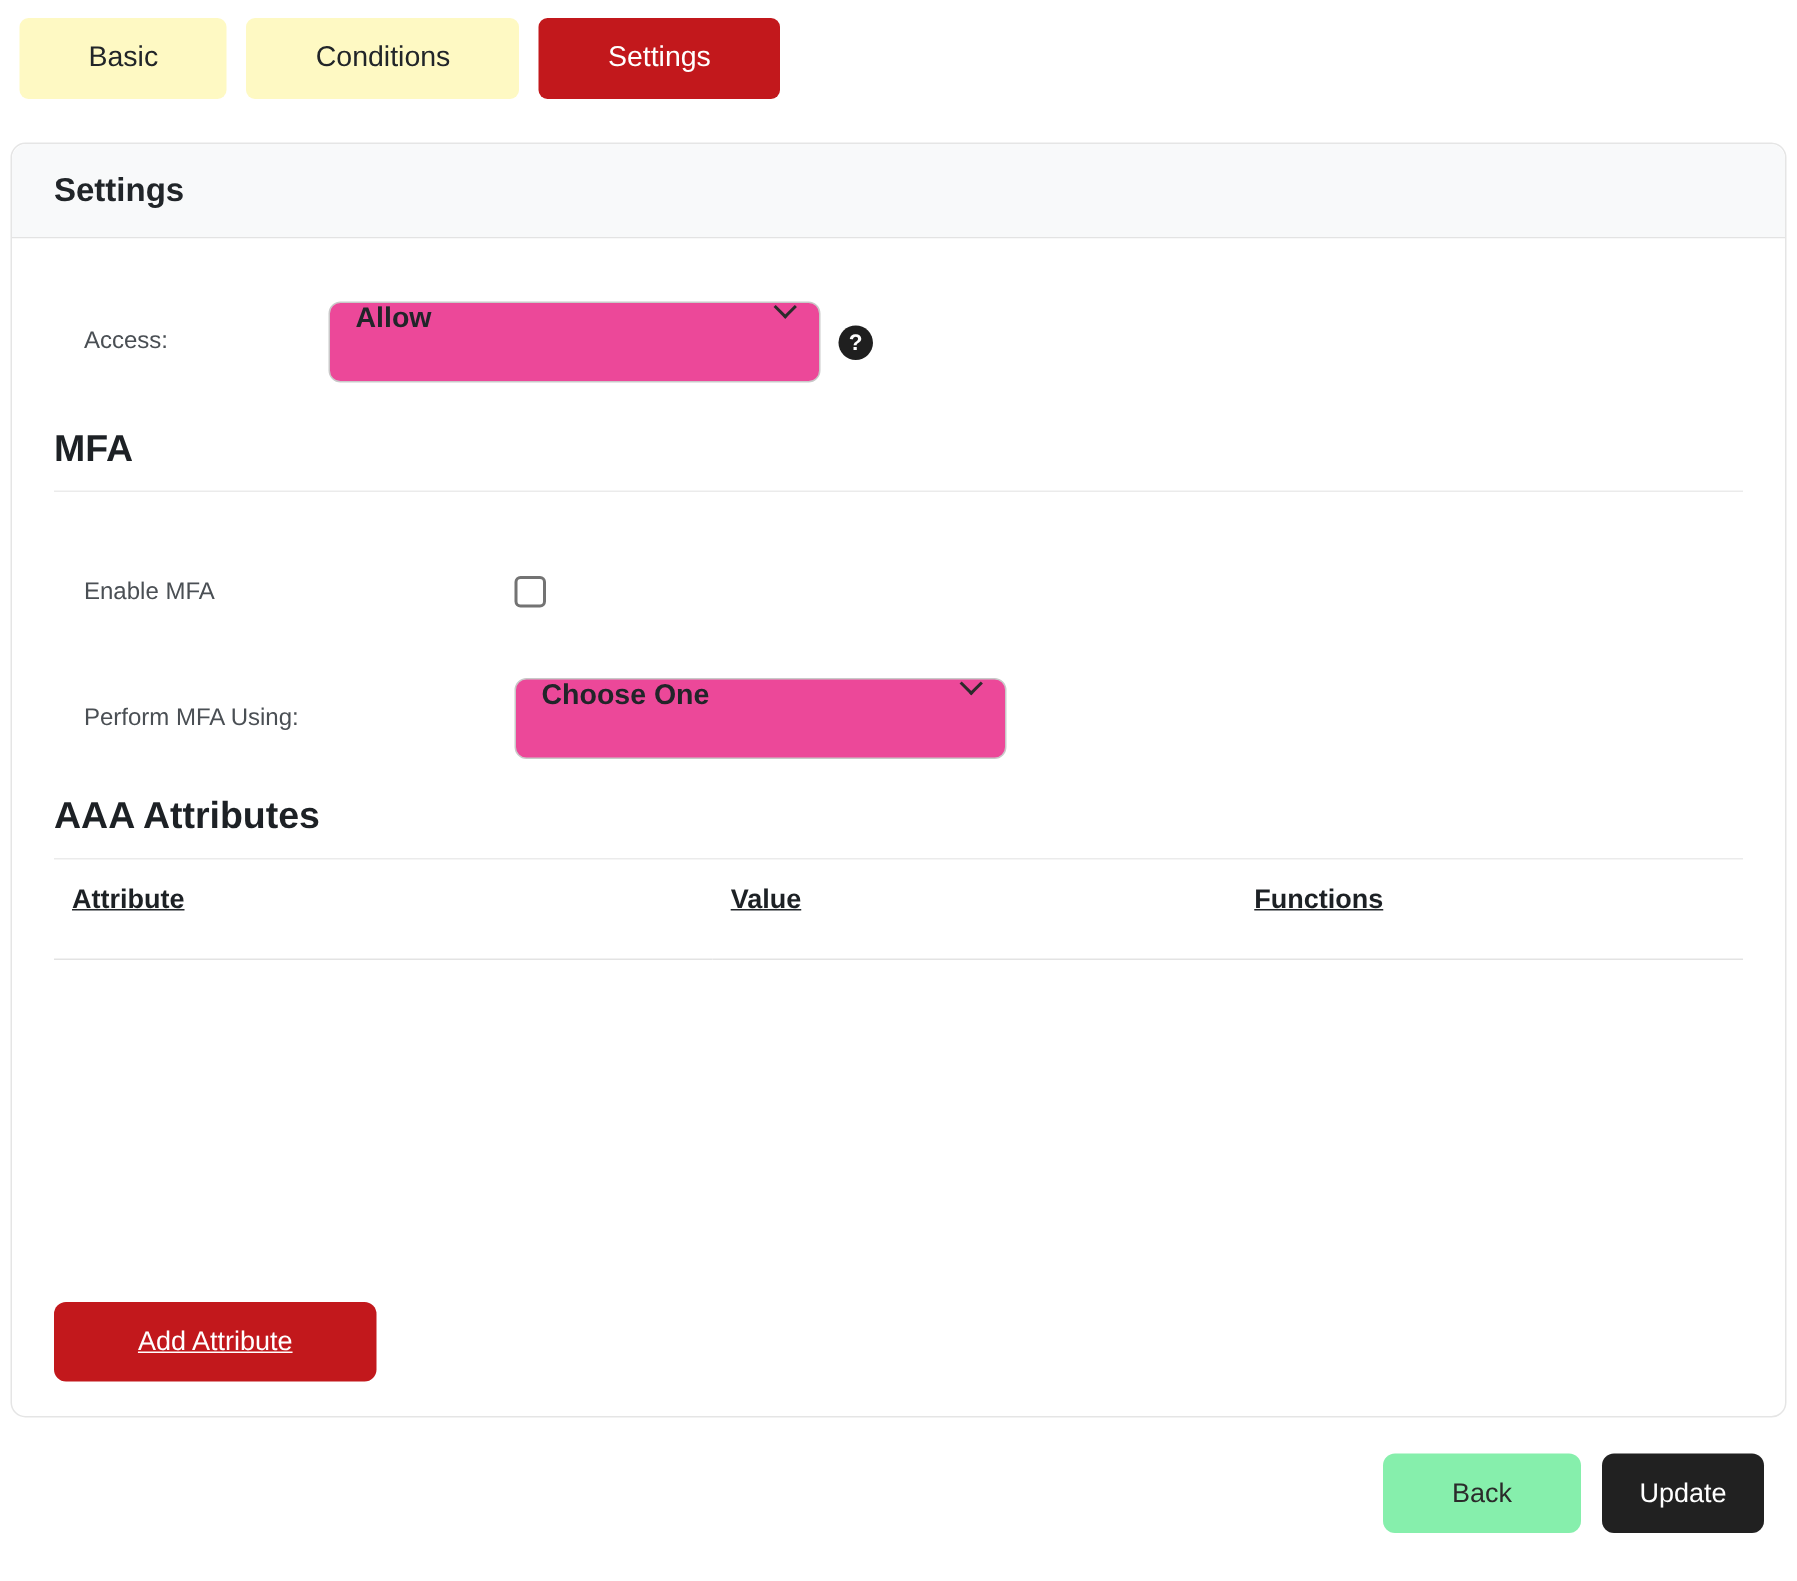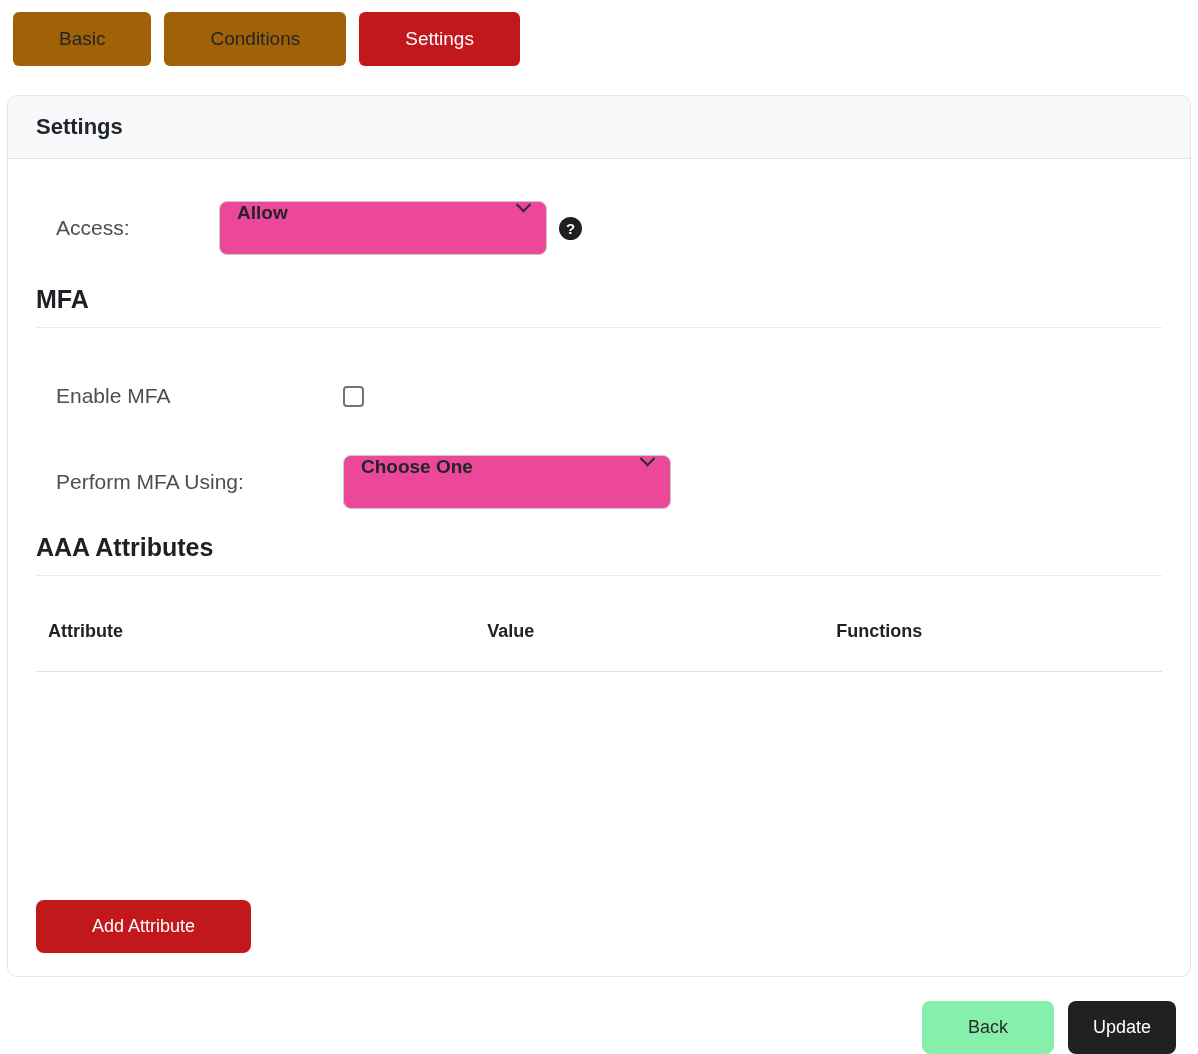--- a/index.html
+++ b/index.html
@@ -18,21 +18,21 @@
     gap: 13px;
     padding: 12px 0 0 13px;
   }
   .tab {
     height: 54px;
     display: flex;
     align-items: center;
     justify-content: center;
     padding: 0 46px;
     border-radius: 6px;
-    background: #a16207;
+    background: #fef9c3;
     font-size: 19px;
     color: #212529;
     cursor: pointer;
     border: none;
   }
   .tab.active {
     background: #c2181c;
     color: #ffffff;
   }
 
@@ -63,21 +63,21 @@
     display: flex;
     align-items: center;
   }
   .row-access { margin-top: 42px; }
   .row-access .row-label { width: 183px; }
   .row-enable { margin-top: 56px; }
   .row-perform { margin-top: 47px; }
   .row-enable .row-label, .row-perform .row-label { width: 307px; }
   .row-label {
     padding-left: 20px;
-    font-size: 21px;
+    font-size: 16px;
     color: #4a4f54;
   }
 
   
   .select-box {
     width: 328px;
     height: 54px;
     border: 1px solid #c9c9c9;
     border-radius: 8px;
     background: #ec4899;
@@ -135,23 +135,24 @@
     height: 21px;
     border: 2px solid #737373;
     border-radius: 4px;
     background: #ffffff;
     cursor: pointer;
   }
 
   
   .aaa-table {
     width: 100%;
-    margin-top: 45px;
+    margin-top: 16px;
     border-collapse: collapse;
     table-layout: fixed;
+    text-decoration: underline;
   }
   .aaa-table th {
     text-align: left;
     font-size: 18px;
     font-weight: bold;
     color: #1d2125;
     padding: 0 0 29px 12px;
     border-bottom: 1px solid #e3e3e3;
   }
   .col-attribute { width: 39%; }
@@ -166,20 +167,21 @@
     font-size: 18px;
     cursor: pointer;
     font-family: "Liberation Sans", "DejaVu Sans", sans-serif;
   }
   .btn-add {
     min-width: 215px;
     height: 53px;
     background: #c2181c;
     color: #ffffff;
     padding: 0 30px;
+    text-decoration: underline;
   }
   .footer {
     display: flex;
     justify-content: flex-end;
     gap: 14px;
     margin: 24px 22px 0 0;
   }
   .btn-back {
     width: 132px;
     height: 53px;

